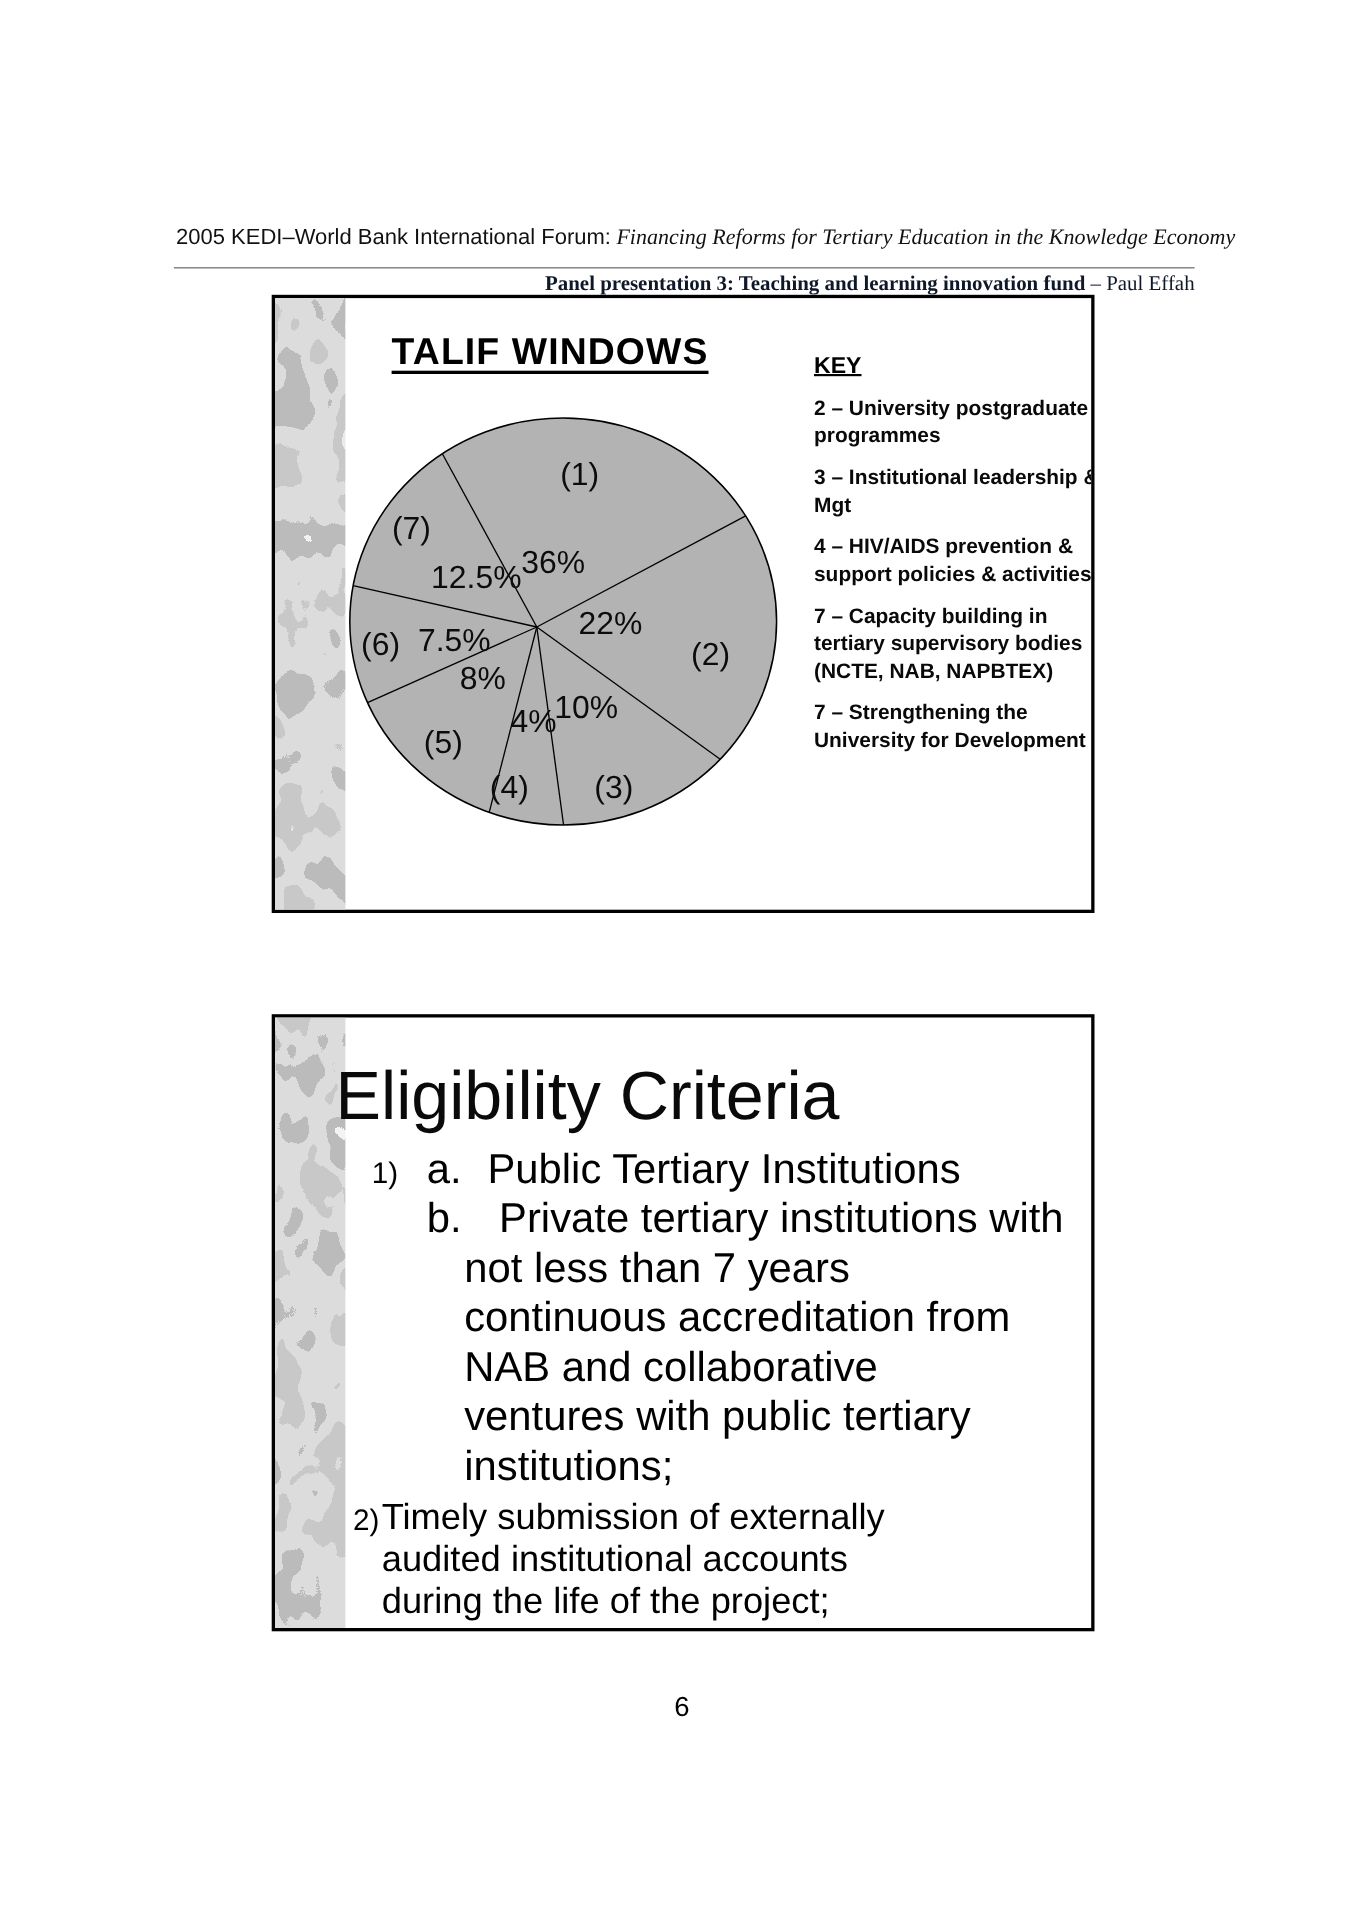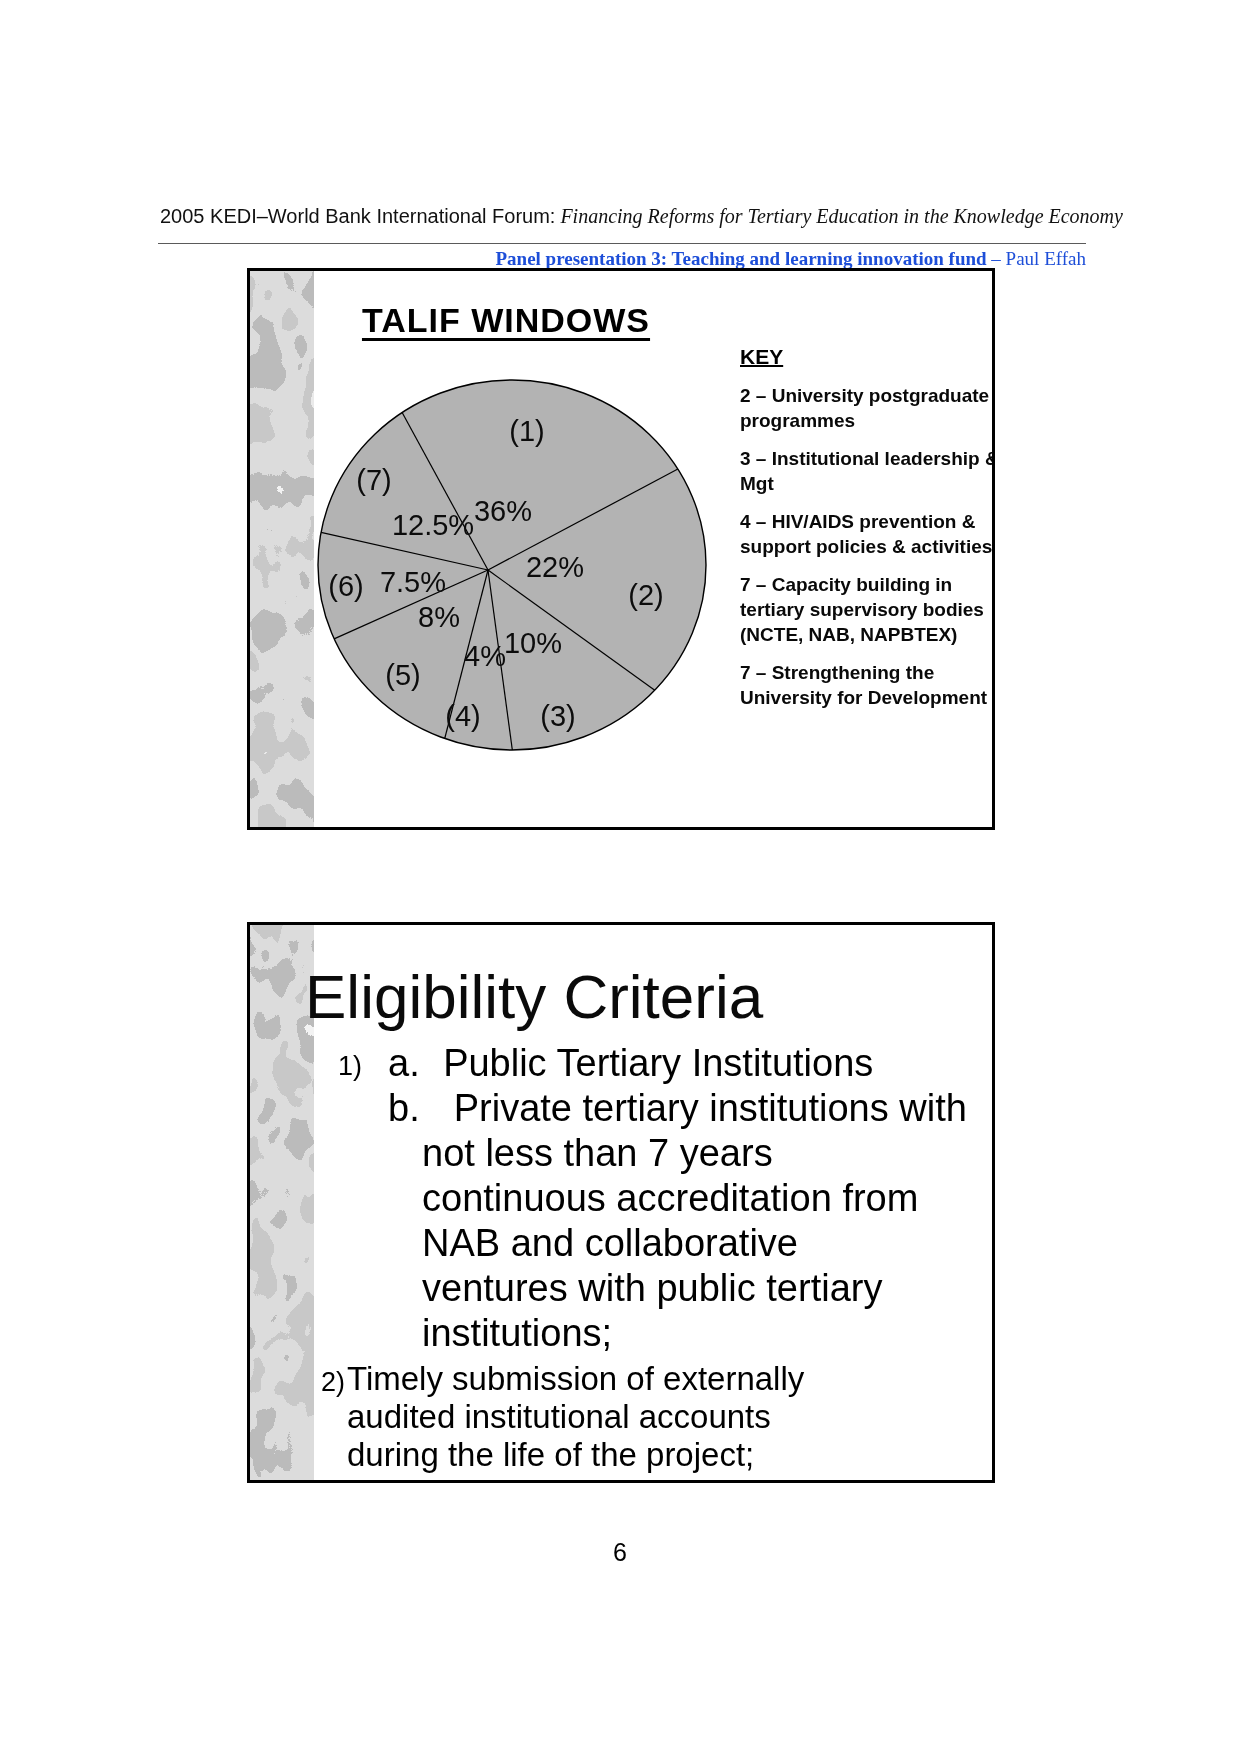--- a/index.html
+++ b/index.html
@@ -7,37 +7,37 @@
     position:relative; width:1240px; height:1755px; background:#ffffff;
     font-family:"Liberation Sans", sans-serif; color:#000;
     overflow:hidden;
   }
   
   .hline1{position:absolute; left:160px; top:205px; font-size:20px; white-space:nowrap;}
   .hline1 .sans{font-family:"Liberation Sans",sans-serif; color:#111;}
   .hline1 .ital{font-family:"Liberation Serif",serif; font-style:italic; color:#111;}
   .hrule{position:absolute; left:158px; top:243px; width:928px; border-top:1.6px solid #5a5a5a;}
   .hline2{position:absolute; left:158px; top:248px; width:928px; text-align:right;
-          font-family:"Liberation Serif",serif; font-size:19px; white-space:nowrap; color:#1d4ed8;}
+          font-family:"Liberation Serif",serif; font-size:19px; white-space:nowrap; color:#0f172a;}
   .hline2 .b{font-weight:bold;}
   
   .slide{position:absolute; left:247px; width:742px; background:#fff; border:3px solid #000; overflow:hidden;}
   #slide1{top:268px; height:556px;}
   #slide2{top:922px; height:555px;}
   .texture{position:absolute; left:0; top:0; width:64px; height:100%;}
   
-  .s1-title{position:absolute; left:106px; top:30px; width:300px; text-align:center;
+  .s1-title{position:absolute; left:106px; top:30px; width:300px; text-align:left;
             font-size:34px; font-weight:bold; letter-spacing:1px;
             text-decoration:underline; text-decoration-thickness:3px; text-underline-offset:6px;}
   .pie-wrap{position:absolute; left:55px; top:95px; width:415px; height:395px;}
   .pie-wrap svg{width:100%; height:100%; display:block;}
   .pie-wrap text{font-family:"Liberation Sans",sans-serif; font-size:29px; fill:#0c0c0c;}
   .key{position:absolute; left:490px; top:50px; width:266px;}
   .key-heading{font-size:21px; font-weight:bold; text-decoration:underline;
-               text-decoration-thickness:2px; margin-bottom:14px;margin-top:24px;}
+               text-decoration-thickness:2px; margin-bottom:14px;}
   .key-item{font-size:19px; font-weight:bold; line-height:25px; margin-bottom:13px;
             white-space:pre-line; color:#090909;}
   
   .s2-title{position:absolute; left:55px; top:36px; font-size:62px; font-weight:400; color:#0a0a0a;}
   .s2-list{position:absolute; left:88px; top:116px; width:640px;}
   .row{display:flex; align-items:flex-start;}
   .m1{font-size:27px; width:50px; flex:none; padding-top:10px;}
   .m2{font-size:27px; width:26px; flex:none; padding-top:7px;}
   .alpha{font-size:38px; line-height:45px; width:34px; flex:none;}
   .stext{font-size:38px; line-height:45px; white-space:pre-wrap; width:566px;}

